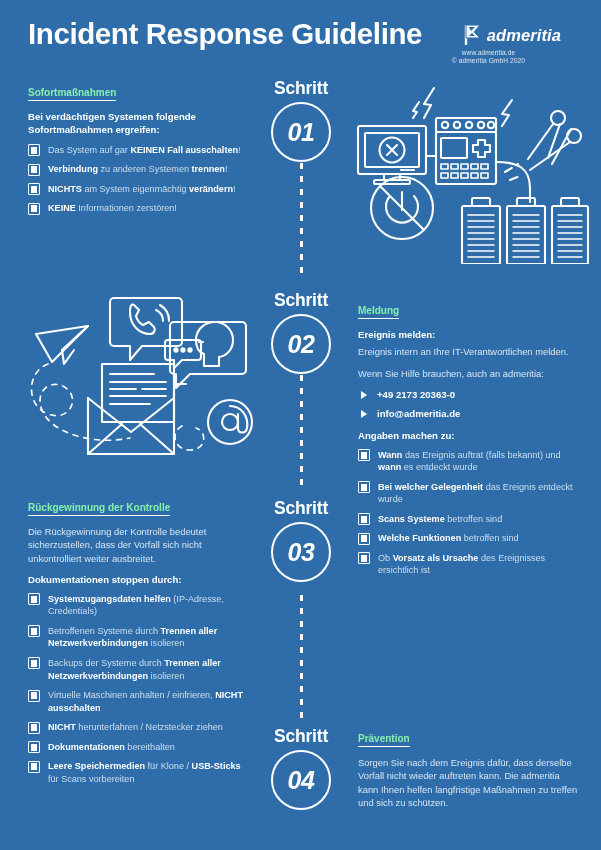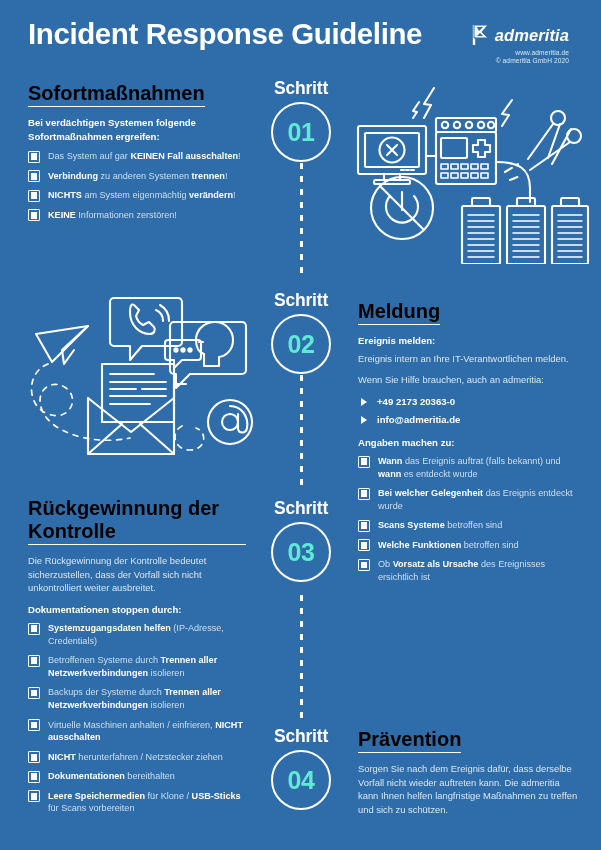--- a/index.html
+++ b/index.html
@@ -16,34 +16,34 @@
     color: #ffffff;
   }
 
   
   .header { position: absolute; top: 18px; left: 28px; right: 20px; height: 56px; }
   .title {
     font-size: 29.5px; font-weight: bold; letter-spacing: -0.4px;
     color: #ffffff; line-height: 1.1;
   }
   .logo-block {
-    position: absolute; right: 12px; top: 6px; text-align: right; width: 145px;
+    position: absolute; right: 20px; top: 6px; text-align: center; width: 145px;
   }
   .logo-row { display: flex; align-items: center; justify-content: flex-end; gap: 4px; }
   .logo-mark { width: 20px; height: 22px; flex: 0 0 auto; }
   .logo-word {
     font-size: 16.5px; font-weight: bold; font-style: italic;
     color: #ffffff; letter-spacing: 0.1px; line-height: 1;
   }
   .logo-url { font-size: 6.6px; color: #dbe7f3; margin-top: 3px; letter-spacing: .1px; }
   .logo-copy { font-size: 6.6px; color: #dbe7f3; margin-top: 1px; letter-spacing: .1px; }
 
   
   .sec-title {
-    font-size: 20px; font-weight: bold; color: #000000;
+    font-size: 10px; font-weight: bold; color: #86efac;
     border-bottom: 1.6px solid #ffffff; display: inline-block;
     padding-bottom: 1px; margin-bottom: 9px; line-height: 1.15;
   }
   .lead-bold {
     font-size: 9.6px; font-weight: bold; line-height: 1.42;
     color: #ffffff; margin-bottom: 7px;
   }
   .para {
     font-size: 9.4px; line-height: 1.45; color: #d8e6f4; margin-bottom: 8px;
   }
@@ -87,22 +87,22 @@
   .step-label {
     font-size: 17.5px; font-weight: bold; color: #ffffff;
     letter-spacing: -0.2px; margin-bottom: 3px;
   }
   .step-circle {
     width: 60px; height: 60px; margin: 0 auto;
     border: 2.6px solid #ffffff; border-radius: 50%;
     display: flex; align-items: center; justify-content: center;
   }
   .step-num {
-    font-size: 25px; font-weight: bold; color: #5eead4;
-    letter-spacing: -0.5px; line-height: 1;
+    font-size: 25px; font-weight: bold; color: #ffffff;
+    letter-spacing: -0.5px; line-height: 1; font-style: italic;
   }
   .dashline {
     position: absolute; left: 38px; width: 3.4px;
     background-image: linear-gradient(to bottom, #ffffff 0 6px, transparent 6px 13px);
     background-size: 3.4px 13px;
   }
 
   
   .col-left  { position: absolute; left: 28px; width: 218px; }
   .col-right { position: absolute; left: 358px; width: 224px; }

